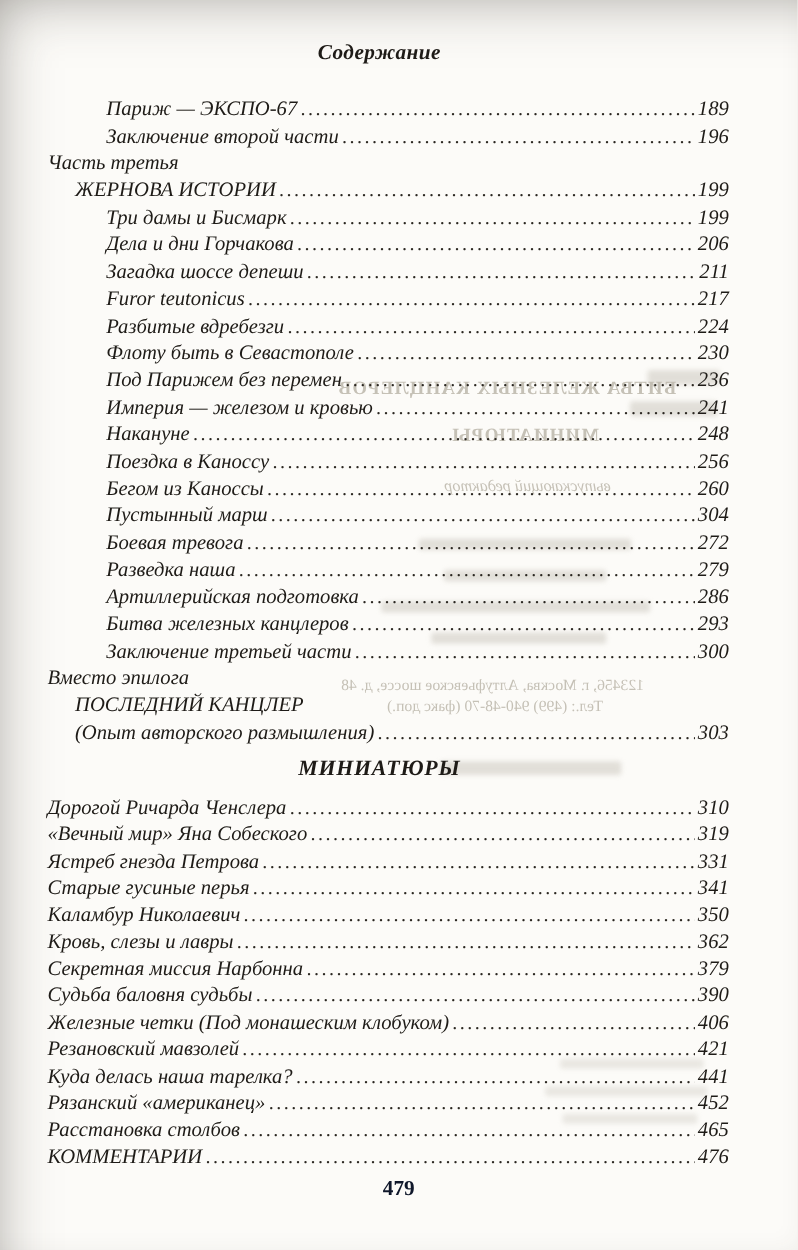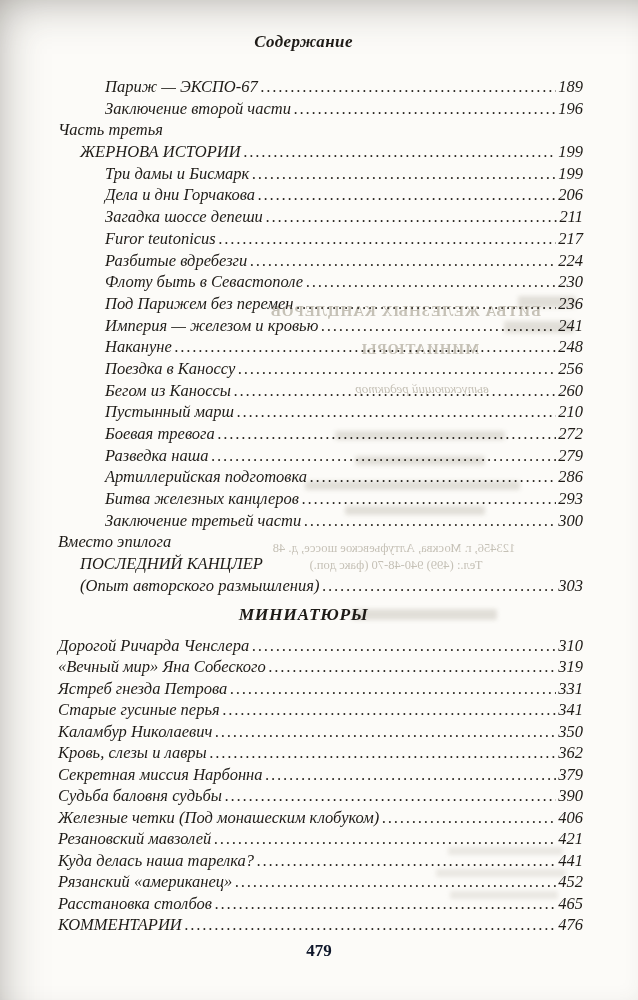--- a/index.html
+++ b/index.html
@@ -64,21 +64,20 @@
     letter-spacing:.4px;
     margin:0 14px 24px 0;
   }
 
   .toc-row {
     display:flex;
     align-items:baseline;
     font-size:16.5px;
     line-height:21.7px;
     height:21.7px;
-    margin-left:20px;
   }
   .toc-miniatures .toc-row { line-height:21.5px; height:21.5px; }
   .indent-1 { padding-left:22px; }
   .indent-2 { padding-left:47px; }
   .toc-label { white-space:nowrap; }
   .toc-dots {
     flex:1 1 auto;
     overflow:hidden;
     white-space:nowrap;
     margin:0 2px 0 3px;
@@ -208,21 +207,21 @@
           <span class="toc-page">256</span>
         </div>
         <div class="toc-row indent-2">
           <span class="toc-label">Бегом из Каноссы</span>
           <span class="toc-dots"></span>
           <span class="toc-page">260</span>
         </div>
         <div class="toc-row indent-2">
           <span class="toc-label">Пустынный марш</span>
           <span class="toc-dots"></span>
-          <span class="toc-page">210</span>
+          <span class="toc-page">304</span>
         </div>
         <div class="toc-row indent-2">
           <span class="toc-label">Боевая тревога</span>
           <span class="toc-dots"></span>
           <span class="toc-page">272</span>
         </div>
         <div class="toc-row indent-2">
           <span class="toc-label">Разведка наша</span>
           <span class="toc-dots"></span>
           <span class="toc-page">279</span>

